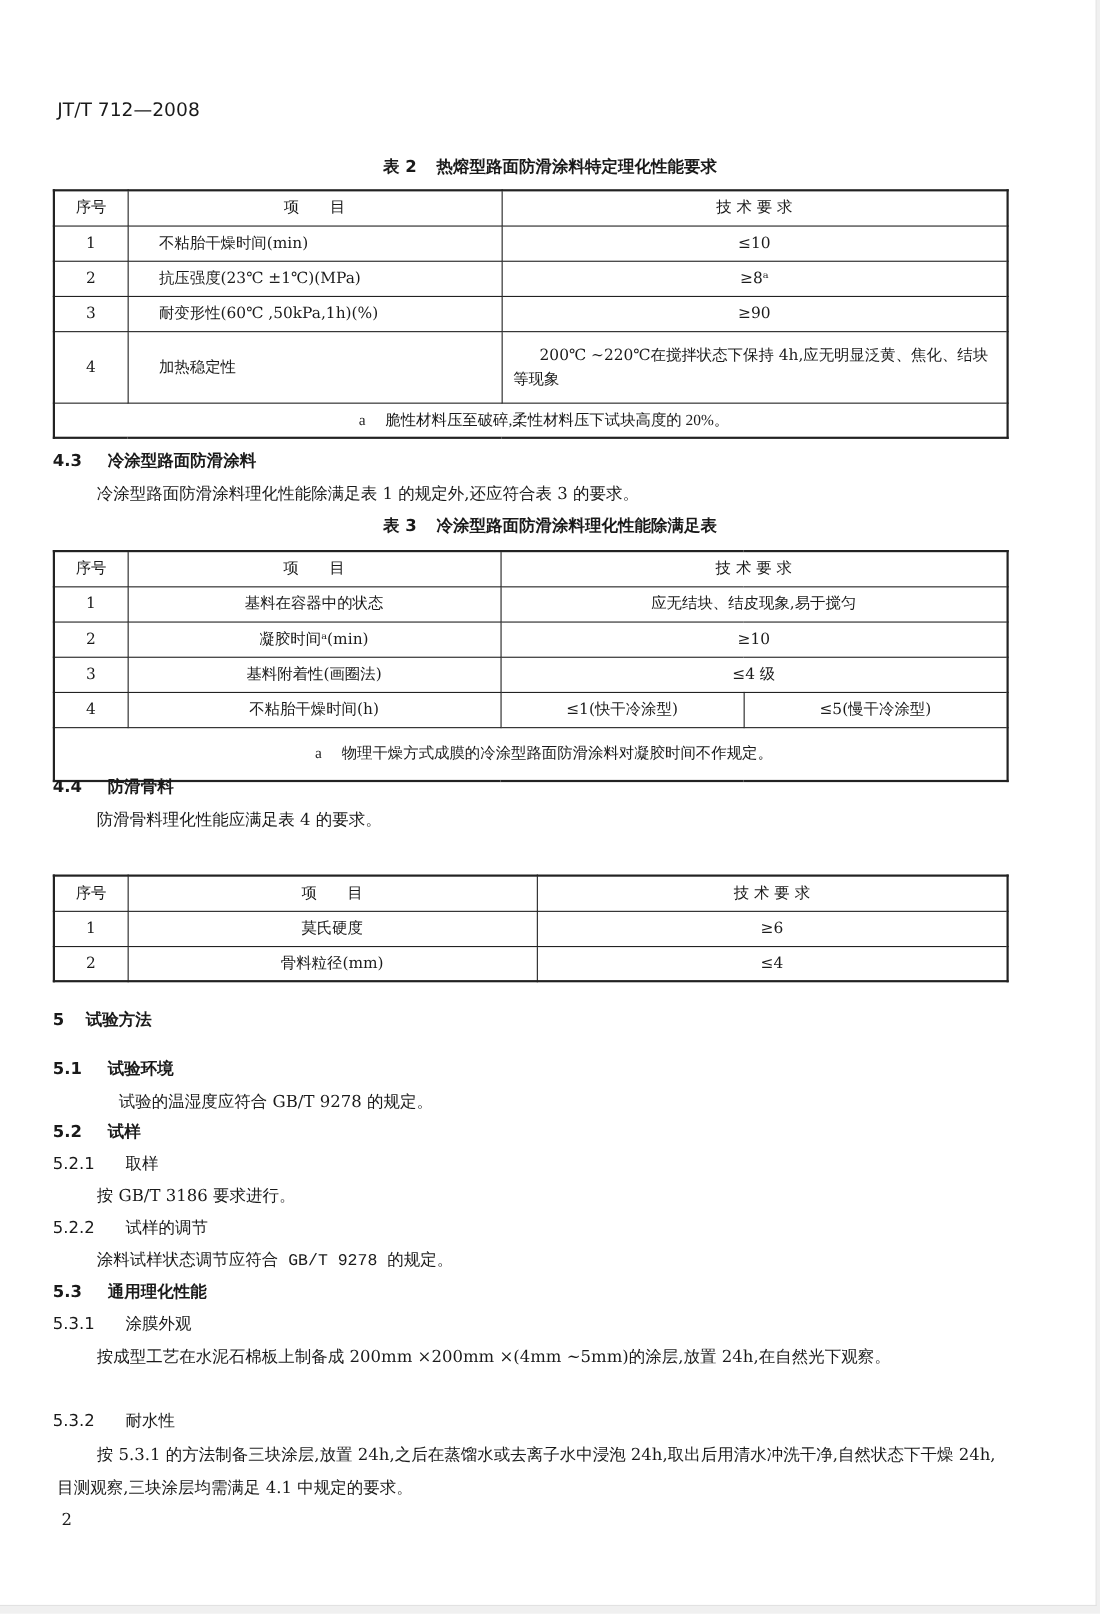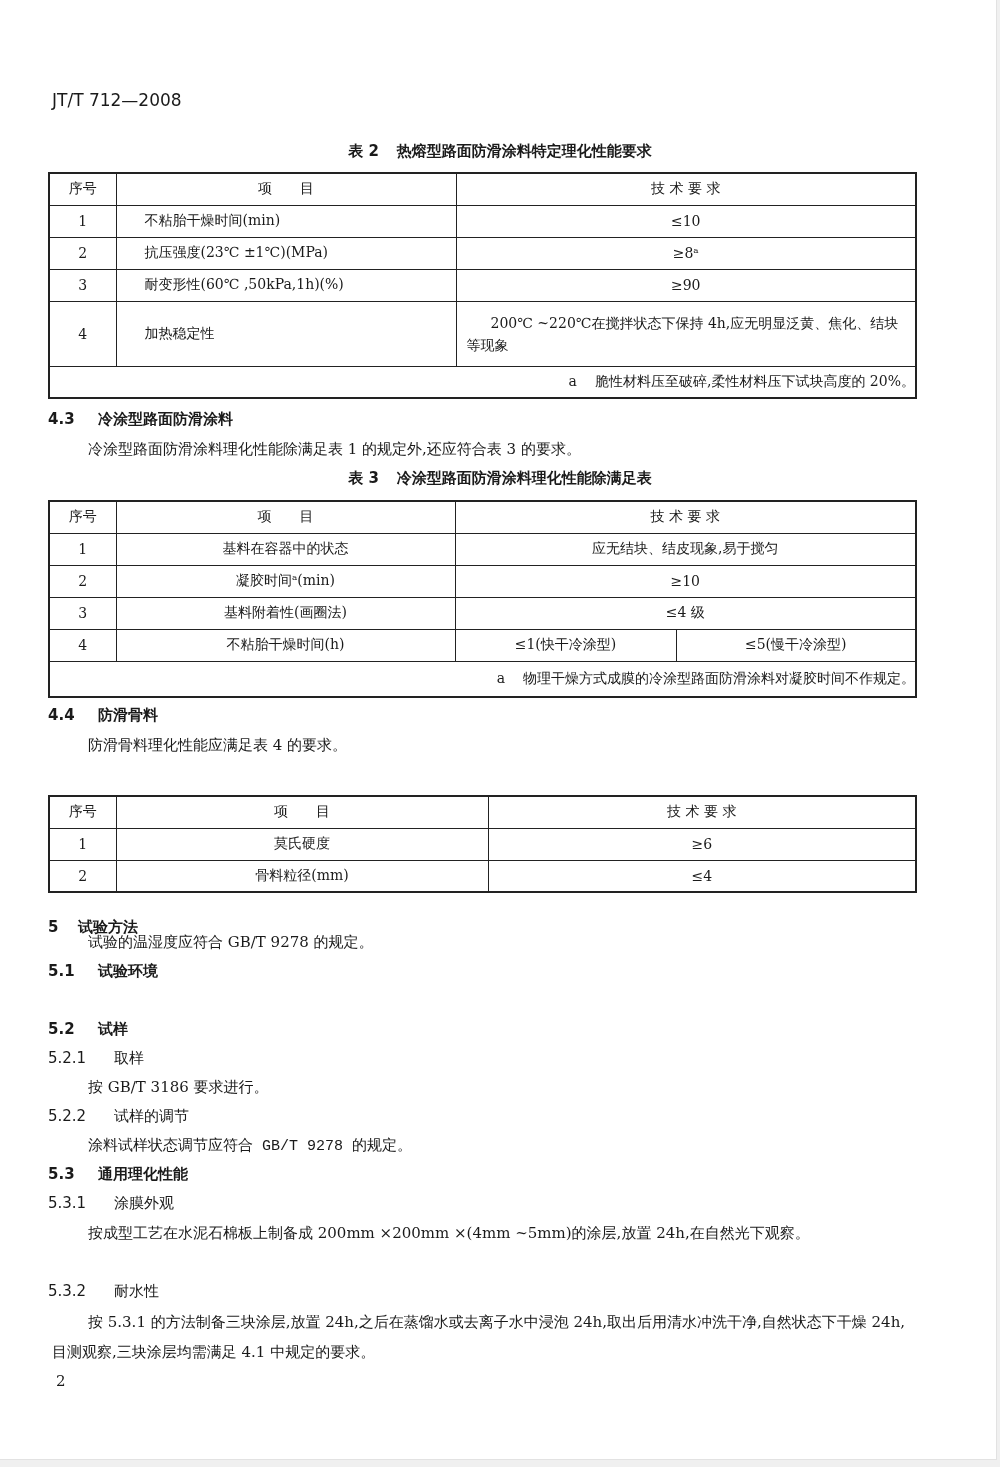--- a/index.html
+++ b/index.html
@@ -20,21 +20,21 @@
     .abs { position: absolute; z-index: 1; }
     .doc-code { left: 52px; top: 90px; font-family: "DejaVu Sans", sans-serif; font-size: 17px; font-weight: 500; }
     .caption { font-family: "DejaVu Sans", sans-serif; font-weight: bold; font-size: 15px; text-align: center; width: 1000px; left: 0; }
     .caption .num { margin-right: 18px; }
     table.t { border-collapse: collapse; position: absolute; z-index: 1; font-size: 14px; }
     table.t td, table.t th { border: 1px solid #222; padding: 0; font-weight: normal; }
     table.t { border: 2px solid #222; }
     .c { text-align: center; }
     .l { text-align: left; padding-left: 28px !important; }
     .hdr { font-family: "DejaVu Sans", sans-serif; font-size: 14px; }
-    .note td { padding-left: 24px !important; text-align: right; }
+    .note td { padding-left: 24px !important; text-align: center; font-family: Liberation Serif, serif; }
     .note .mark { margin-right: 18px; }
     .h { font-family: "DejaVu Sans", sans-serif; font-weight: bold; font-size: 15px; }
     .h .n { display: inline-block; min-width: 50px; }
     .h3 .n { min-width: 54px; }
     .p { font-size: 15px; left: 88px; }
     .pw { font-size: 15px; left: 52px; width: 866px; text-indent: 36px; line-height: 30px; }
     .pageno { left: 56px; top: 1372px; font-size: 15px; }
   </style>
 </head>
 <body>
@@ -120,21 +120,21 @@
       <td class="c">3</td>
       <td class="c">基料附着性(画圈法)</td>
       <td class="c" colspan="2">≤4 级</td>
     </tr>
     <tr style="height:32px">
       <td class="c">4</td>
       <td class="c">不粘胎干燥时间(h)</td>
       <td class="c">≤1(快干冷涂型)</td>
       <td class="c">≤5(慢干冷涂型)</td>
     </tr>
-    <tr style="height:36px" class="note">
+    <tr style="height:49px" class="note">
       <td colspan="4"><span class="mark">a</span><span>物理干燥方式成膜的冷涂型路面防滑涂料对凝胶时间不作规定。</span></td>
     </tr>
   </tbody>
     </table>
 
   <div class="abs h" style="left:48px; top:706px;">
     <span class="n">4.4</span><span>防滑骨料</span>
   </div>
   <div class="abs p" style="top:736px;">防滑骨料理化性能应满足表 4 的要求。</div>
 
@@ -163,21 +163,21 @@
   </tbody>
     </table>
 
   <div class="abs h" style="left:48px; top:918px;">
     <span class="n" style="min-width:30px">5</span><span>试验方法</span>
   </div>
 
   <div class="abs h" style="left:48px; top:962px;">
     <span class="n">5.1</span><span>试验环境</span>
   </div>
-  <div class="abs p" style="top:933px;">试验的温湿度应符合 GB/T 9278 的规定。</div>
+  <div class="abs p" style="top:992px;margin-left:20px;">试验的温湿度应符合 GB/T 9278 的规定。</div>
 
   <div class="abs h" style="left:48px; top:1020px;">
     <span class="n">5.2</span><span>试样</span>
   </div>
 
   <div class="abs h h3" style="left:48px; top:1049px; font-weight:normal;">
     <span class="n" style="min-width:66px">5.2.1</span><span>取样</span>
   </div>
   <div class="abs p" style="top:1078px;">按 GB/T 3186 要求进行。</div>
 

